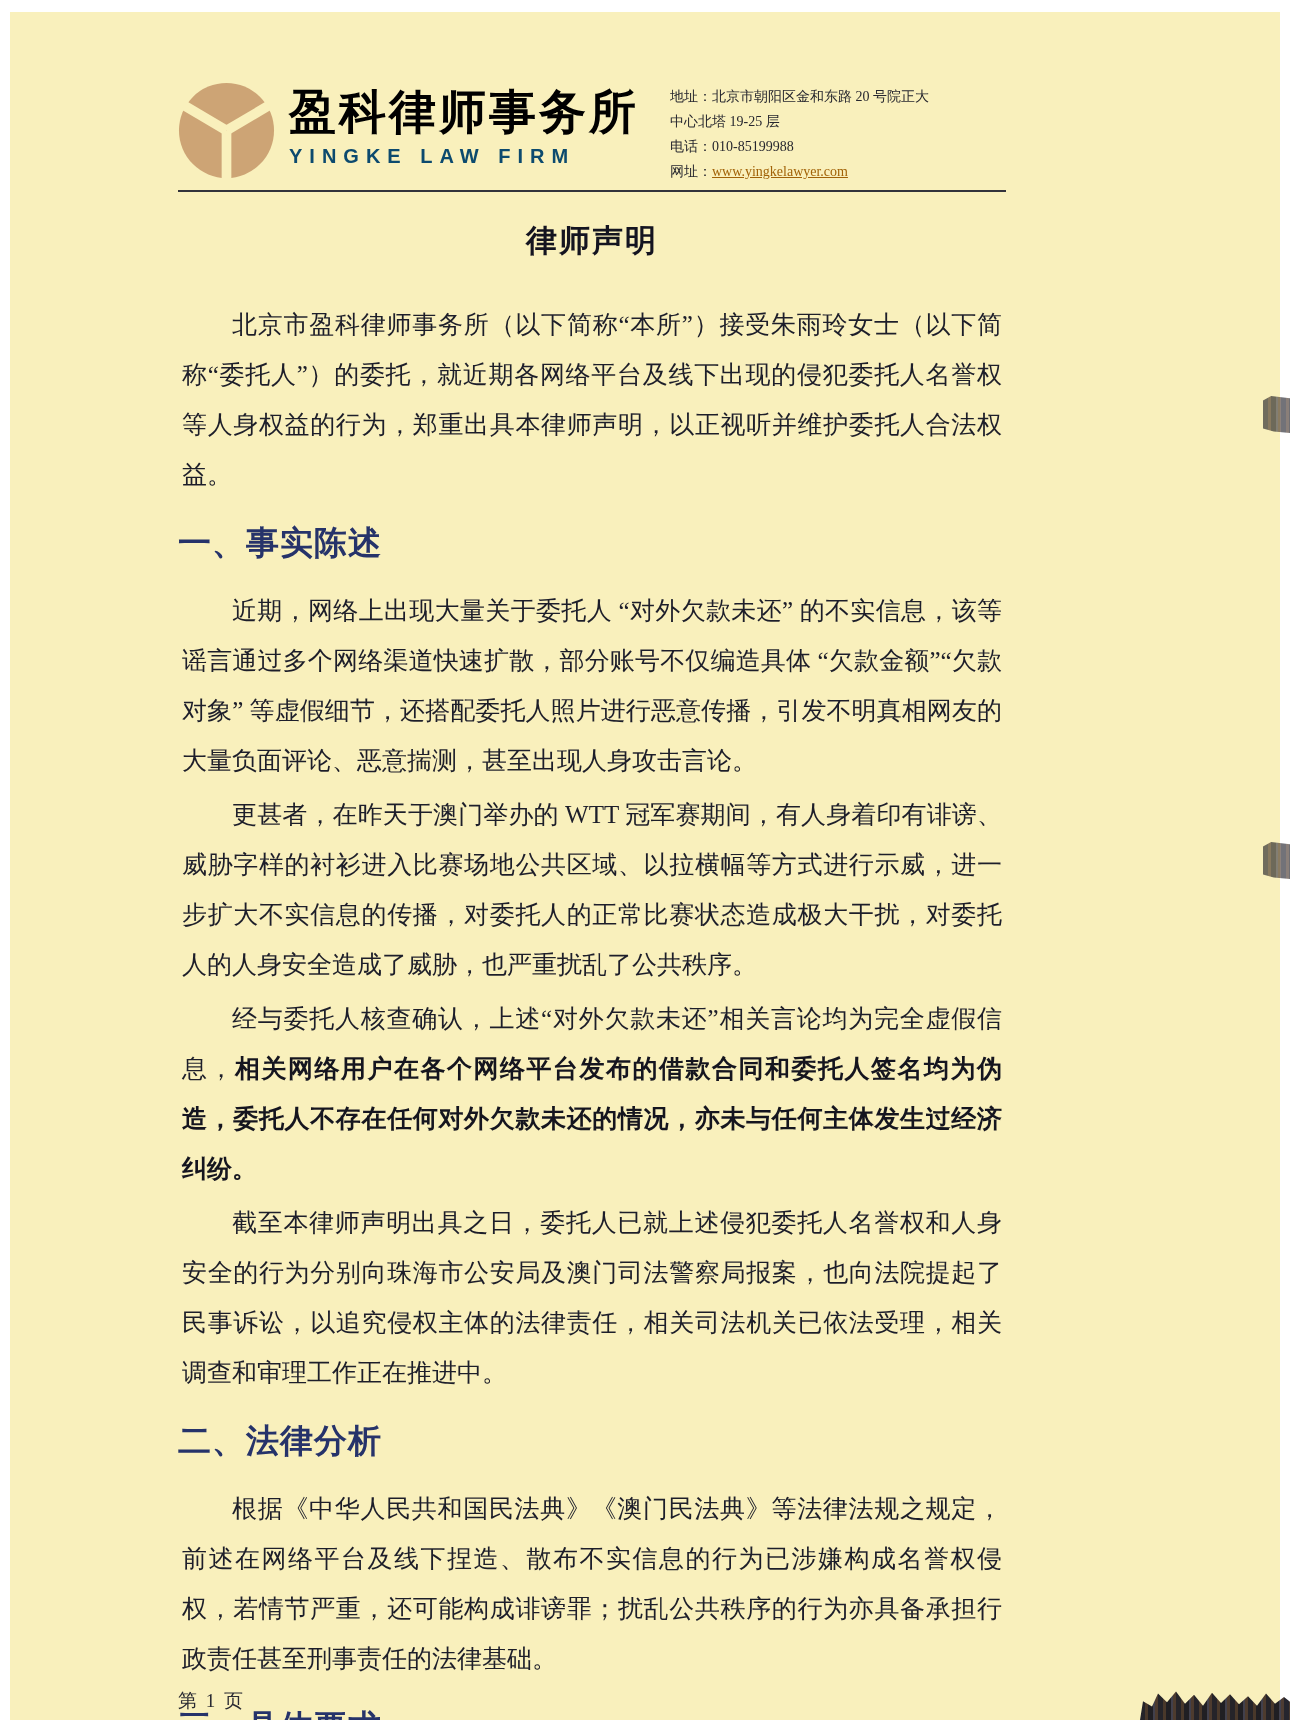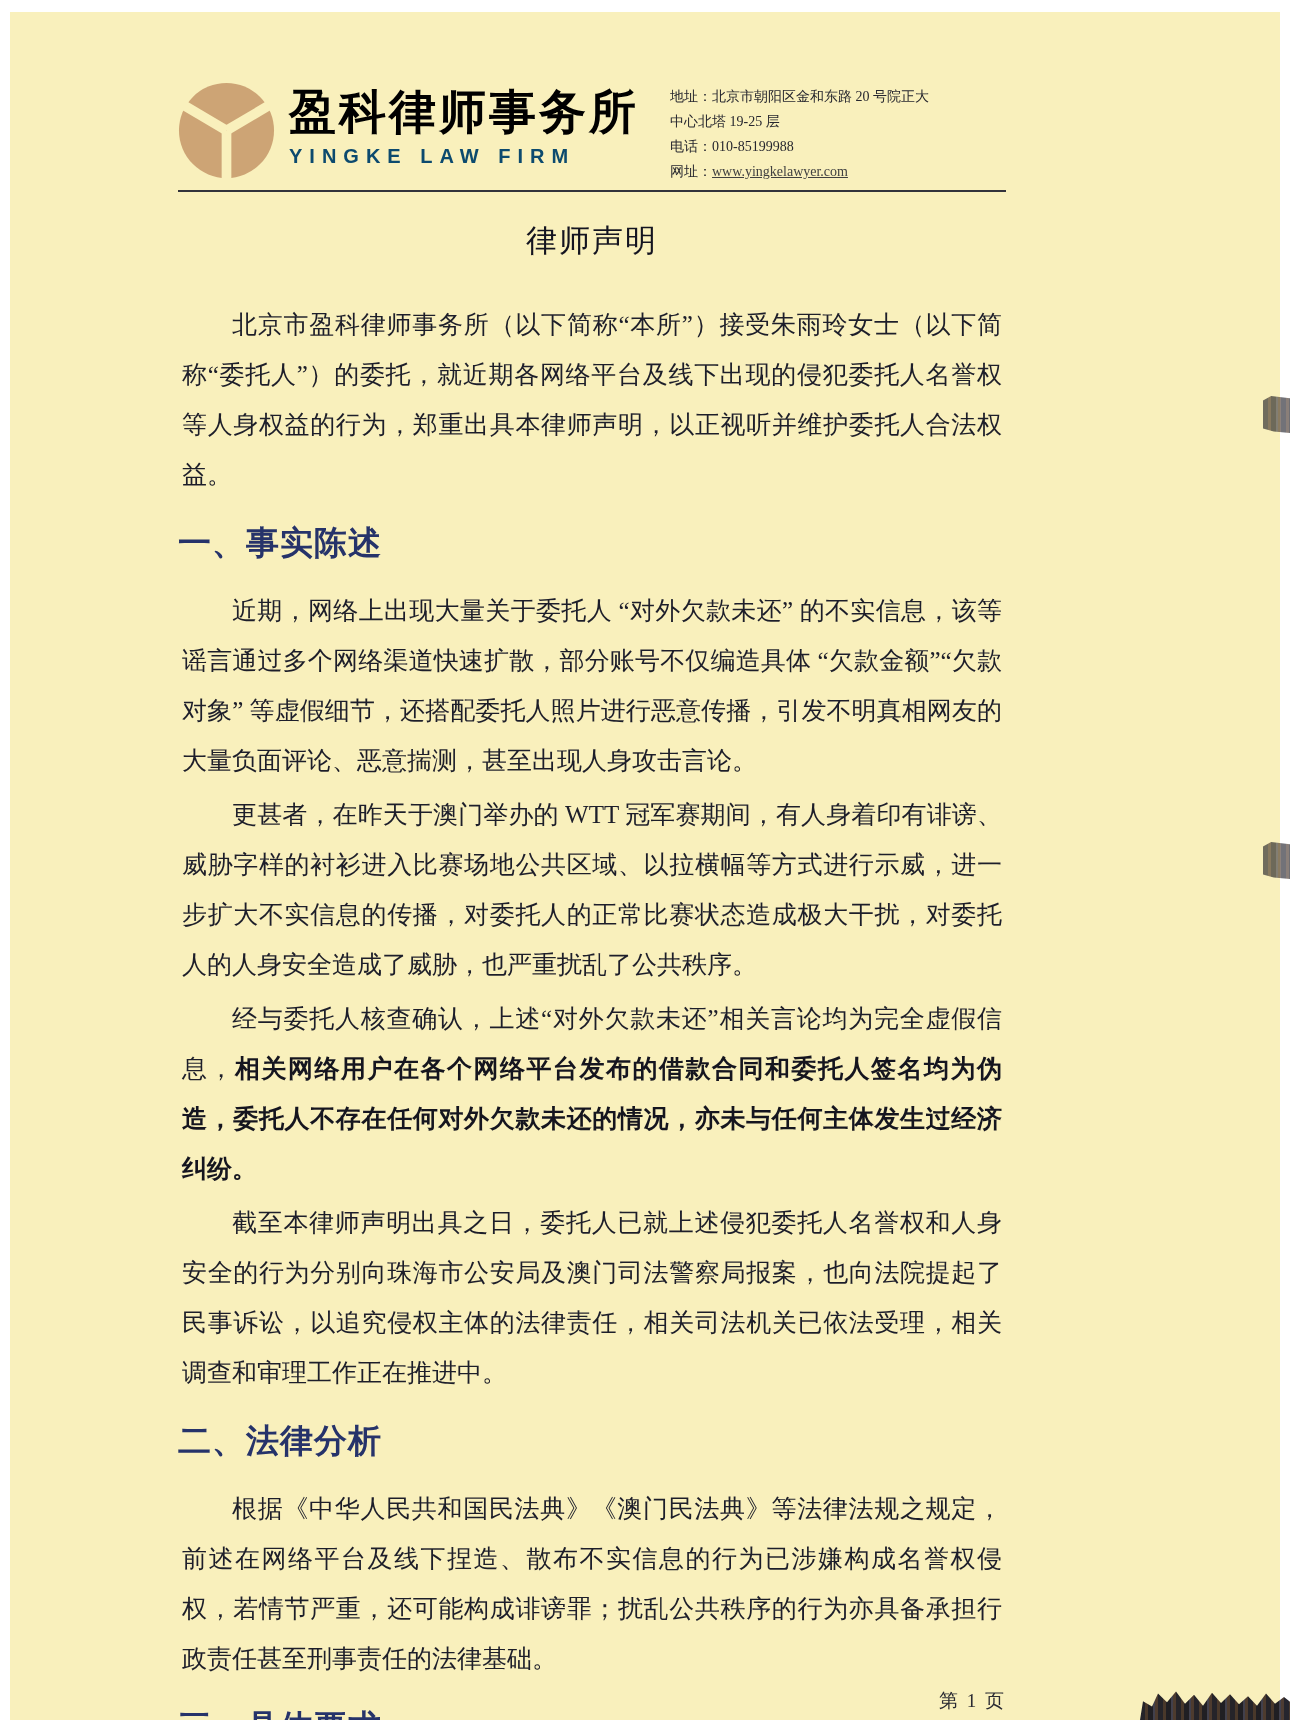--- a/index.html
+++ b/index.html
@@ -25,42 +25,42 @@
     font-family:"Liberation Sans","DejaVu Sans",sans-serif;
     font-size:47px;font-weight:bold;color:#000000;letter-spacing:3px;line-height:52px;
   }
   .brand-en{
     font-family:"Liberation Sans","DejaVu Sans",sans-serif;
     font-size:20px;font-weight:bold;color:#0c4a6e;letter-spacing:7px;line-height:36px;
   }
   .contact{
     width:336px;font-size:14px;line-height:25px;color:#26262e;padding-top:2px;
   }
-  .contact a{color:#404040;margin-top:44px;}
+  .contact a{color:#a16207;margin-top:44px;}
   .hdr-rule{border:none;border-bottom:2px solid #33333b;margin:6px 0 0 0;}
   
   .doc-title{
     font-family:"Liberation Sans","DejaVu Sans",sans-serif;
-    font-size:31px;font-weight:normal;color:#141420;text-align:center;
+    font-size:31px;font-weight:bold;color:#141420;text-align:center;
     line-height:44px;margin:27px 0 0 0;letter-spacing:2px;
   }
   .body-text{margin-top:37px;}
   p.para{
     margin:4px;font-size:25px;line-height:50px;text-align:justify;
     text-indent:2em;color:#1d1e2a;
   }
   p.para .bold-run{font-weight:bold;color:#15151f;}
   h2.sec{
     font-family:"Liberation Sans","DejaVu Sans",sans-serif;
     font-size:33px;font-weight:bold;color:#26336a;
     line-height:48px;margin:19px 0;letter-spacing:1px;
   }
   .footer{
     position:absolute;left:168px;width:828px;bottom:6px;
-    text-align:right;font-size:19px;color:#2a2a32;letter-spacing:2px;
+    text-align:left;font-size:19px;color:#2a2a32;letter-spacing:2px;
   }
   
   .wm{
     position:absolute;filter:blur(0.7px);
     background:
       repeating-linear-gradient(90deg,#15151f 0 5px,#3c2a20 5px 8px,#101018 8px 13px,#333344 13px 15px,#402e24 15px 18px);
   }
   .wm-corner{
     right:0;bottom:0;width:150px;height:34px;opacity:.93;
     clip-path:polygon(0% 100%,2% 45%,8% 60%,12% 22%,18% 48%,24% 16%,30% 52%,36% 26%,42% 58%,48% 20%,54% 50%,60% 24%,66% 54%,72% 30%,78% 58%,84% 22%,90% 52%,96% 32%,100% 46%,100% 100%);

